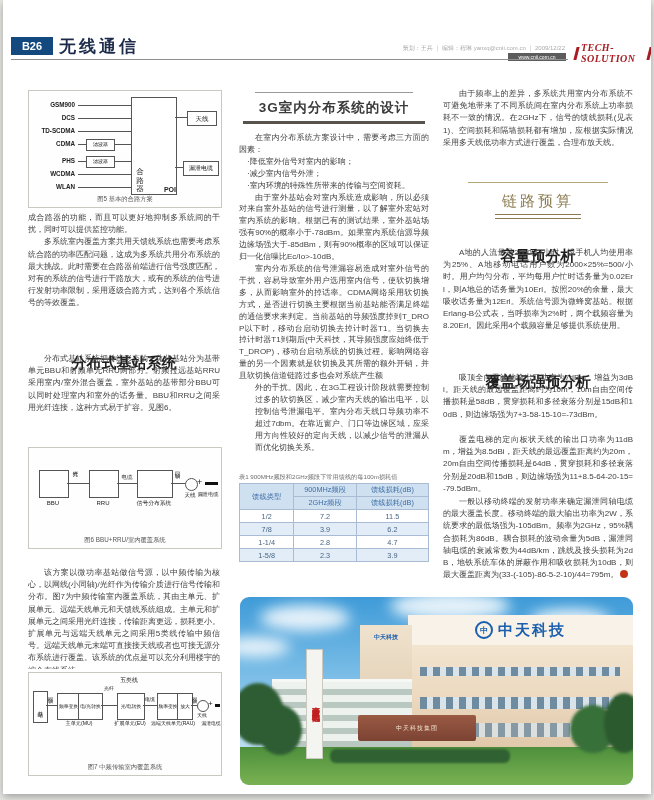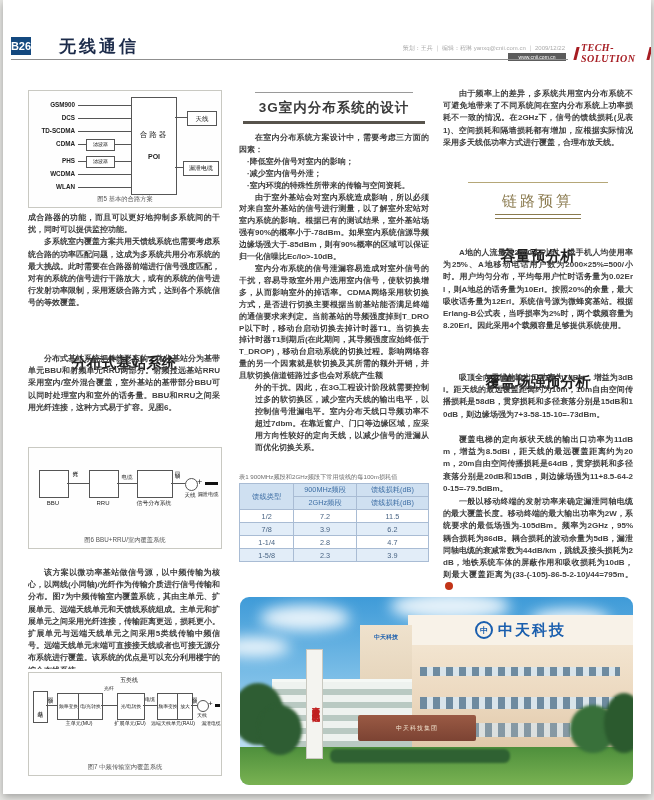--- a/index.html
+++ b/index.html
@@ -2,36 +2,36 @@
 <html><head>
 <meta charset="utf-8">
 <style>
   html,body{margin:0;padding:0;}
   body{width:654px;height:800px;background:#e7e7e4;position:relative;
        font-family:"Liberation Sans","DejaVu Sans",sans-serif;}
   .page{position:absolute;left:3px;top:0;width:648px;height:794px;background:#ffffff;
         box-shadow:0 3px 8px rgba(0,0,0,.3);overflow:hidden;}
 
   
-  .pageno{position:absolute;left:8px;top:37px;width:20px;height:18px;background:#14497f;
+  .pageno{position:absolute;left:8px;top:37px;width:42px;height:18px;background:#14497f;
           color:#fff;font-weight:bold;font-size:11px;display:flex;align-items:center;justify-content:center;}
   .section-title{position:absolute;left:56px;top:35px;font-size:17px;font-weight:bold;
           color:#1c2b4a;letter-spacing:3px;}
   .hdr-meta{position:absolute;left:290px;top:44px;width:272px;text-align:right;
           font-size:6px;color:#ababab;}
   .hdr-www{position:absolute;left:505px;top:53px;width:58px;height:8px;background:#5c5c5c;
           color:#fff;font-size:5px;display:flex;align-items:center;justify-content:center;}
   .brand{position:absolute;left:572px;top:42px;display:flex;align-items:center;gap:3px;}
   .brand .bar{width:4px;height:13px;background:#a61c22;transform:skewX(-14deg);}
   .brand .txt{font-family:"Liberation Serif","DejaVu Serif",serif;font-style:italic;
           font-weight:bold;font-size:10px;color:#a61c22;letter-spacing:.5px;}
   .hdr-rule{position:absolute;left:8px;top:59px;width:557px;height:1px;background:#8f8f8f;}
   .para{font-size:8px;line-height:12.2px;color:#3f3f3f;text-align:justify;word-break:break-all;}
   .indent{text-indent:2em;}
-  .clip{overflow:hidden;position:absolute;font-weight:bold;}
+  .clip{overflow:hidden;position:absolute;}
   .subhead{font-size:15px;font-weight:bold;color:#1e1e1e;text-align:center;position:absolute;width:100%;margin-top:15px;}
 
   
   .figure{position:absolute;border:1px solid #c9c9c2;background:#fefefe;}
   .figcap{position:absolute;bottom:3px;left:0;width:100%;text-align:center;font-size:6.3px;color:#555;}
   .dbox{position:absolute;border:1px solid #555;background:#fff;font-size:6px;color:#222;
         display:flex;align-items:center;justify-content:center;text-align:center;line-height:1.15;}
   .dline{position:absolute;background:#555;}
   .dlabel{position:absolute;font-size:5.5px;color:#222;text-align:center;line-height:1.1;}
   .vtext{writing-mode:vertical-rl;letter-spacing:1px;}
@@ -119,21 +119,21 @@
     <div class="dline" style="left:49px;top:53px;width:8px;height:1px;"></div>
     <div class="dline" style="left:84px;top:53px;width:18px;height:1px;"></div>
     <div class="dline" style="left:49px;top:70px;width:8px;height:1px;"></div>
     <div class="dline" style="left:84px;top:70px;width:18px;height:1px;"></div>
     <div class="dline" style="left:49px;top:83px;width:53px;height:1px;"></div>
     <div class="dline" style="left:49px;top:96px;width:53px;height:1px;"></div>
 
     <div class="dbox" style="left:57px;top:48px;width:27px;height:10px;font-size:5px;">滤波器</div>
     <div class="dbox" style="left:57px;top:65px;width:27px;height:10px;font-size:5px;">滤波器</div>
 
-    <div class="dbox" style="left:102px;top:6px;width:44px;height:96px;flex-direction:column;gap:14px;">
+    <div class="dbox" style="left:102px;top:6px;width:44px;height:96px;flex-direction:row;gap:14px;align-items:flex-end;">
       <span style="font-size:7.5px;letter-spacing:2px;">合路器</span>
       <span style="font-size:7px;font-weight:bold;">POI</span>
     </div>
 
     <div class="dline" style="left:146px;top:26px;width:12px;height:1px;"></div>
     <div class="dbox" style="left:158px;top:20px;width:28px;height:13px;font-size:6.5px;">天线</div>
     <div class="dline" style="left:146px;top:76px;width:8px;height:1px;"></div>
     <div class="dbox" style="left:154px;top:70px;width:34px;height:13px;font-size:6px;">漏泄电缆</div>
     <div class="figcap">图5 基本的合路方案</div>
   </div>
@@ -205,21 +205,21 @@
   <div class="mid-rule-thin" style="left:252px;top:92px;width:158px;"></div>
   <div class="mid-title" style="left:236px;top:99px;width:190px;text-align:center;">3G室内分布系统的设计</div>
   <div class="mid-rule-thick" style="left:240px;top:121px;width:182px;"></div>
 
   <div class="clip" style="left:236px;top:132px;width:190px;height:336px;">
     <div class="para indent" style="line-height:11.9px;">在室内分布系统方案设计中，需要考虑三方面的因素：</div>
     <div class="para" style="line-height:11.9px;padding-left:8px;">·降低室外信号对室内的影响；</div>
     <div class="para" style="line-height:11.9px;padding-left:8px;">·减少室内信号外泄；</div>
     <div class="para" style="line-height:11.9px;padding-left:8px;">·室内环境的特殊性所带来的传输与空间资耗。</div>
     <div class="para indent" style="line-height:11.9px;">由于室外基站会对室内系统造成影响，所以必须对来自室外基站的信号进行测量，以了解室外宏站对室内系统的影响。根据已有的测试结果，室外基站场强有90%的概率小于-78dBm。如果室内系统信源导频边缘场强大于-85dBm，则有90%概率的区域可以保证归一化信噪比Ec/Io&gt;-10dB。</div>
-    <div class="para indent" style="line-height:11.9px;">室内分布系统的信号泄漏容易造成对室外信号的干扰，容易导致室外用户选用室内信号，使软切换增多，从而影响室外的掉话率。CDMA网络采用软切换方式，是否进行切换主要根据当前基站能否满足终端的通信要求来判定。当前基站的导频强度掉到T_DROP以下时，移动台启动切换去掉计时器T1。当切换去掉计时器T1到期后(在此期间，其导频强度应始终低于T_DROP)，移动台启动系统的切换过程。影响网络容量的另一个因素就是软切换及其所需的额外开销，并且软切换信道链路过多也会对系统产生额</div>
+    <div class="para indent" style="line-height:11.9px;">室内分布系统的信号泄漏容易造成对室外信号的干扰，容易导致室外用户选用室内信号，使软切换增多，从而影响室外的掉话率。CDMA网络采用软切换方式，是否进行切换主要根据当前基站能否满足终端的通信要求来判定。当前基站的导频强度掉到T_DROP以下时，移动台启动切换去掉计时器T1。当切换去掉计时器T1到期后(中天科技，其导频强度应始终低于T_DROP)，移动台启动系统的切换过程。影响网络容量的另一个因素就是软切换及其所需的额外开销，并且软切换信道链路过多也会对系统产生额</div>
     <div class="para" style="line-height:11.9px;margin-left:16px;">外的干扰。因此，在3G工程设计阶段就需要控制过多的软切换区，减少室内天线的输出电平，以控制信号泄漏电平。室内分布天线口导频功率不超过7dbm。在靠近窗户、门口等边缘区域，应采用方向性较好的定向天线，以减少信号的泄漏从而优化切换关系。</div>
   </div>
 
   <div class="tblcap" style="left:236px;top:473px;width:190px;">表1  900MHz频段和2GHz频段下常用馈线的每100m损耗值</div>
   <table class="tbl" style="left:236px;top:483px;">
     <tbody>
         <tr>
       <td class="hd" rowspan="2" style="width:54px;">馈线类型</td>
       <td class="hd" style="width:62px;">900MHz频段</td>
       <td class="hd" style="width:72px;">馈线损耗(dB)</td>

